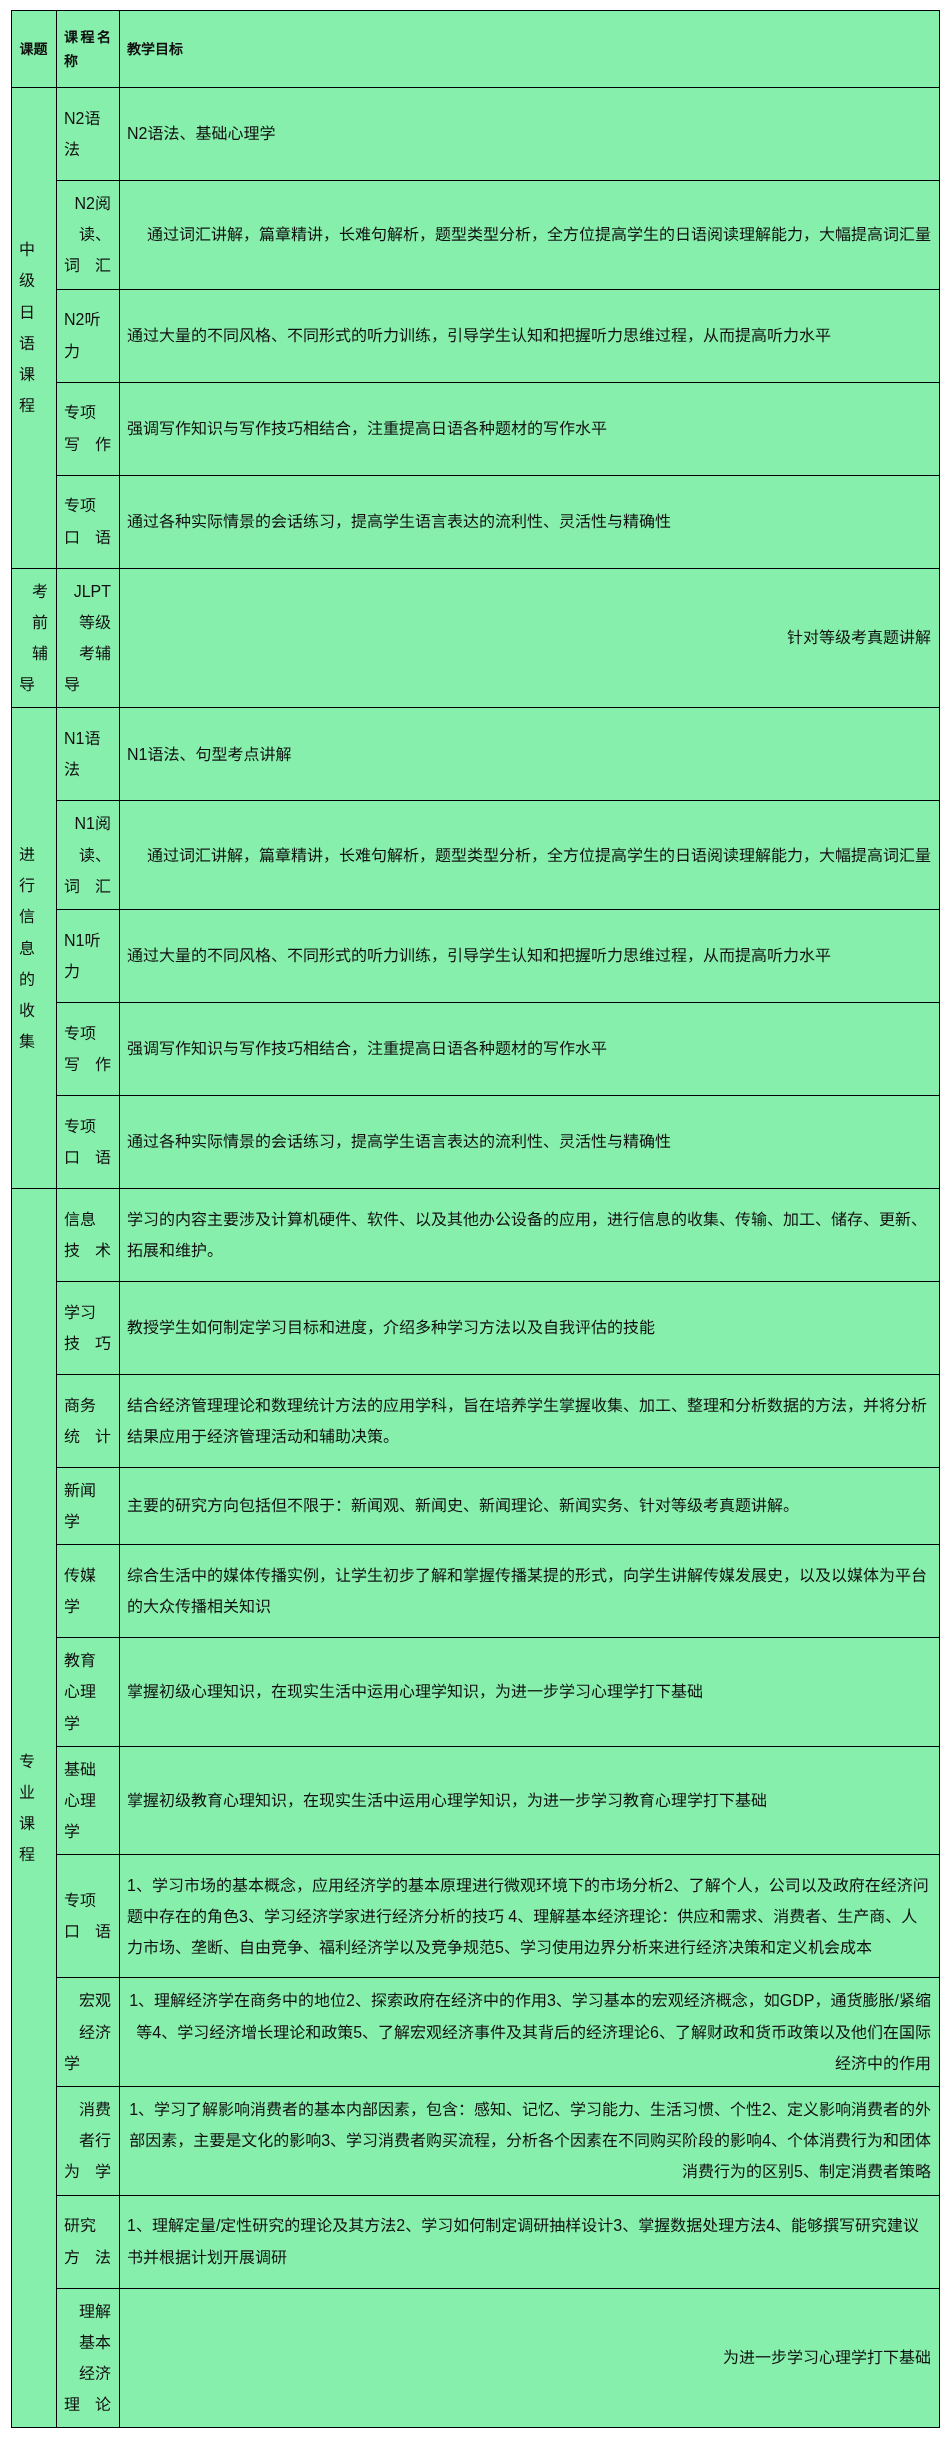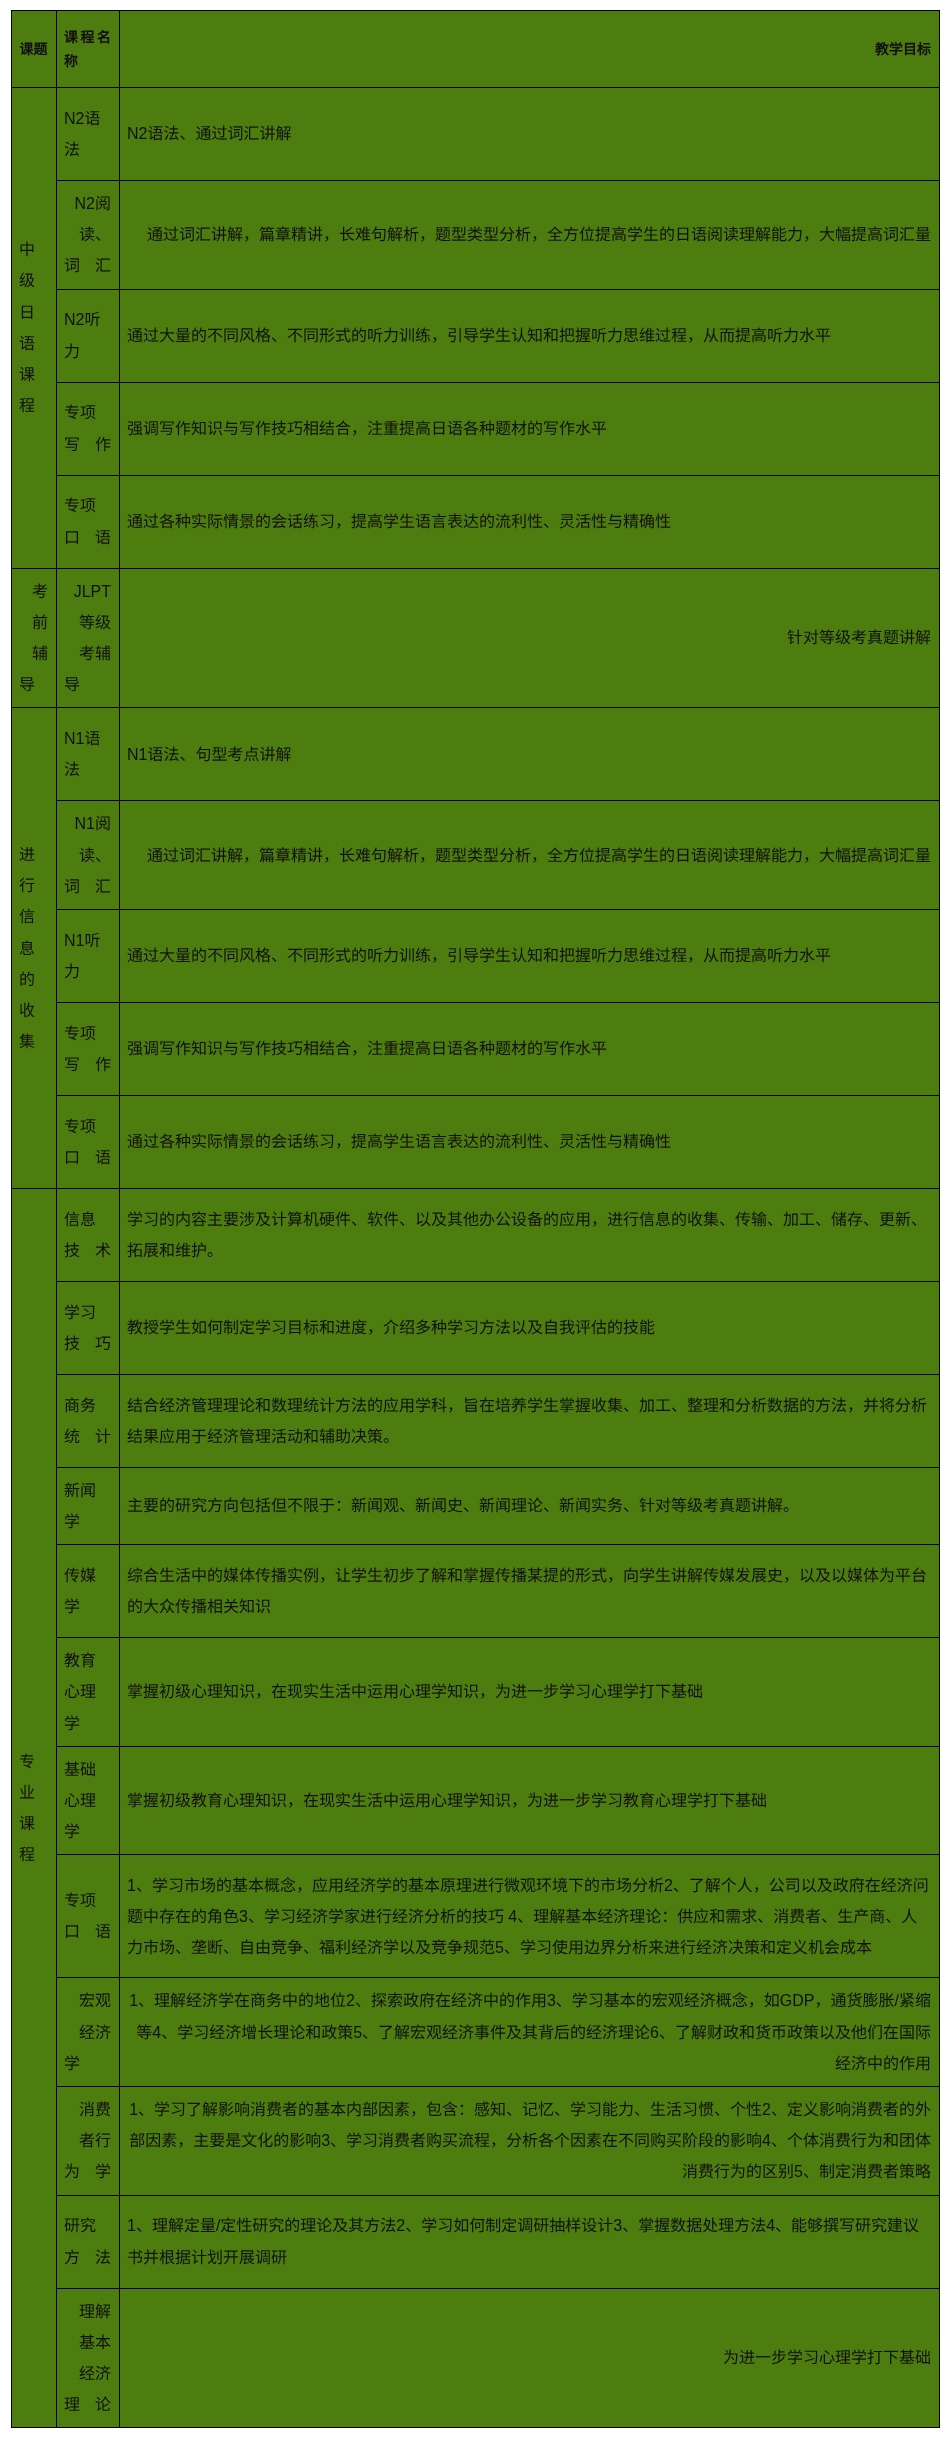--- a/index.html
+++ b/index.html
@@ -17,21 +17,21 @@
   .page {
     width: 950px;
     box-sizing: border-box;
     padding: 10px 11px 10px 11px;
     background: #ffffff;
   }
   table.course-table {
     width: 928px;
     border-collapse: collapse;
     table-layout: fixed;
-    background: #4d7c0f;
+    background: #86efac;
     padding-left: 37px;
   }
   table.course-table col.c-topic   { width: 45px; }
   table.course-table col.c-name    { width: 63px; }
   table.course-table col.c-goal    { width: 820px; }
 
   table.course-table td,
   table.course-table th {
     border: 1px solid #000000;
     vertical-align: middle;
@@ -48,21 +48,21 @@
   table.course-table thead th {
     font-weight: bold;
     font-size: 14px;
     vertical-align: middle;
     line-height: 1.75;
     padding-top: 9px;
     padding-bottom: 9px;
   }
   thead th.h-topic { text-align: center; }
   thead th.h-name  { text-align: justify; text-align-last: justify; }
-  thead th.h-goal  { text-align: right; }
+  thead th.h-goal  { text-align: left; }
 
   
   td.topic-cell {
     text-align: justify;
     text-align-last: justify;
     vertical-align: middle;
     padding-left: 6px;
     padding-right: 6px;
     line-height: 2.0;
   }
@@ -108,21 +108,21 @@
       <tr class="r-h">
         <th class="h-topic">课题</th>
         <th class="h-name">课程名称</th>
         <th class="h-goal">教学目标</th>
       </tr>
     </thead>
     <tbody id="table-body">
         <tr class="r-2">
           <td class="topic-cell" rowspan="5">中级日语课程</td>
           <td class="name-cell plain">N2语法</td>
-          <td class="goal-cell">N2语法、通过词汇讲解</td>
+          <td class="goal-cell">N2语法、基础心理学</td>
         </tr>
         <tr class="r-3">
           <td class="name-cell">N2阅读、词汇</td>
           <td class="goal-cell">通过词汇讲解，篇章精讲，长难句解析，题型类型分析，全方位提高学生的日语阅读理解能力，大幅提高词汇量</td>
         </tr>
         <tr class="r-2">
           <td class="name-cell plain">N2听力</td>
           <td class="goal-cell">通过大量的不同风格、不同形式的听力训练，引导学生认知和把握听力思维过程，从而提高听力水平</td>
         </tr>
         <tr class="r-2">

